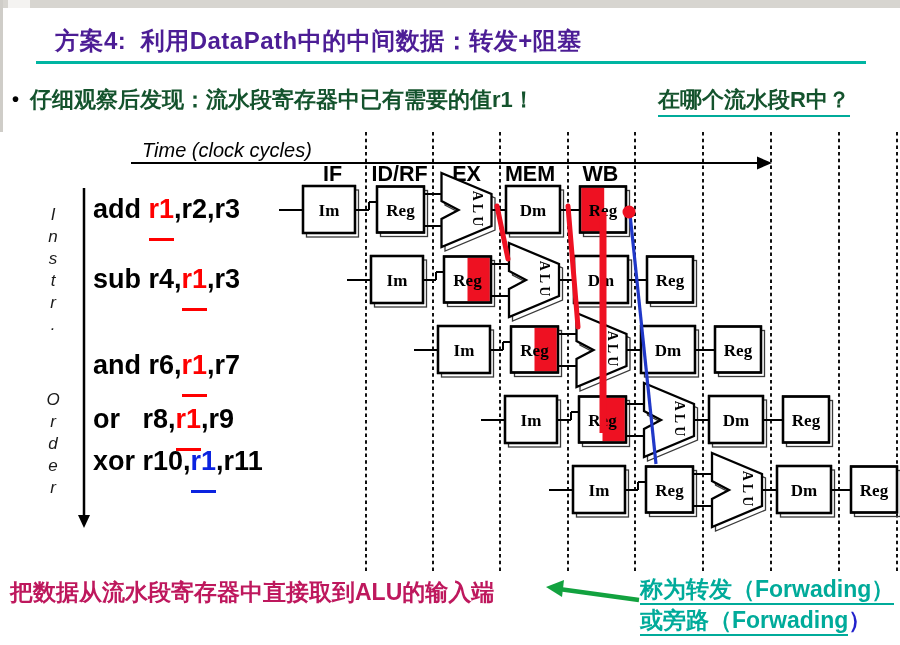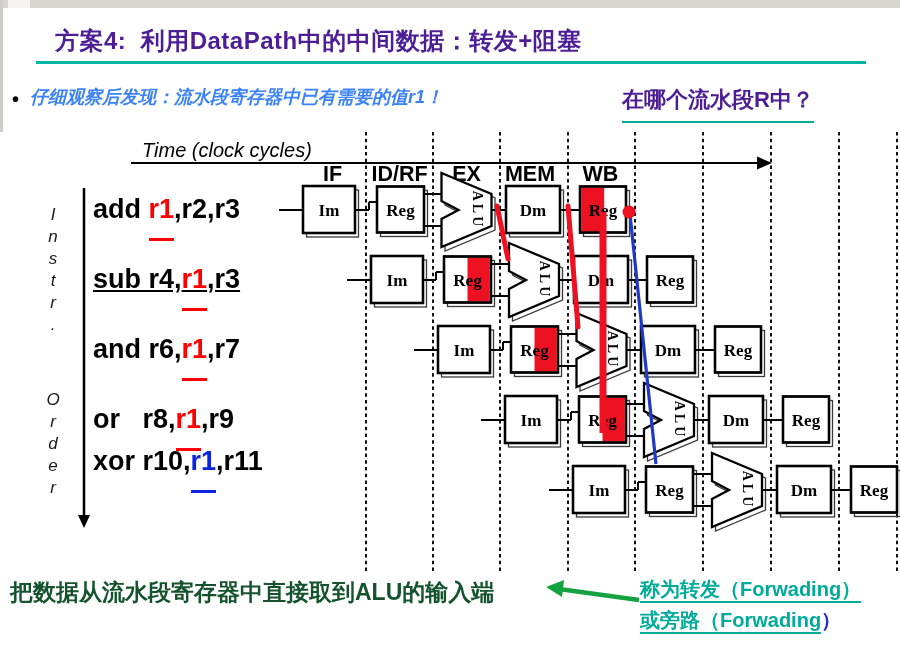--- a/index.html
+++ b/index.html
@@ -5,32 +5,32 @@
   html,body{margin:0;padding:0;background:#fff;}
   .slide{position:relative;width:900px;height:645px;background:#ffffff;overflow:hidden;
          font-family:"Liberation Sans",sans-serif;}
   .topbar{position:absolute;left:0;top:0;width:900px;height:8px;background:#d7d5d0;}
   .topbar-notch{position:absolute;left:8px;top:0;width:22px;height:8px;background:#f4f3f1;}
   .leftedge{position:absolute;left:0;top:0;width:3px;height:132px;background:#cfcdc8;}
   .title{position:absolute;left:55px;top:25px;font-size:24px;font-weight:bold;
          color:#4c1d95;white-space:pre;letter-spacing:0.5px;}
   .rule{position:absolute;left:36px;top:61px;width:830px;height:3px;background:#00b5a2;}
   .bullet-dot{position:absolute;left:12px;top:88px;font-size:20px;color:#000;font-weight:bold;}
-  .bullet-text{position:absolute;left:30px;top:85px;font-size:18px;font-weight:bold;color:#3b82f6;white-space:pre;font-style:italic;}
-  .bullet-q{position:absolute;left:622px;top:85px;font-size:22px;font-weight:bold;color:#4c1d95;
-            border-bottom:2.5px solid #00ab9a;padding-bottom:6px;white-space:pre;}
+  .bullet-text{position:absolute;left:30px;top:85px;font-size:22px;font-weight:bold;color:#14532d;white-space:pre;}
+  .bullet-q{position:absolute;left:658px;top:85px;font-size:22px;font-weight:bold;color:#14532d;
+            border-bottom:2.5px solid #00ab9a;padding-bottom:0;white-space:pre;}
   .diagram-svg{position:absolute;left:0;top:130px;}
   .instr-col{position:absolute;left:0;top:0;}
   .instr-line{position:absolute;left:93px;height:34px;font-size:27px;font-weight:bold;
               color:#000;white-space:pre;line-height:34px;}
   .instr-hl{border-bottom:3.5px solid currentColor;padding-bottom:14px;}
   .order-letter{position:absolute;left:43px;width:20px;text-align:center;font-size:17px;
                 font-style:italic;color:#1a1a1a;line-height:20px;}
-  .footer-claim{position:absolute;left:10px;top:577px;font-size:23px;font-weight:bold;color:#14532d;white-space:pre;}
-  .term-block{position:absolute;left:640px;top:574px;font-size:20px;font-weight:bold;
+  .footer-claim{position:absolute;left:10px;top:577px;font-size:23px;font-weight:bold;color:#be185d;white-space:pre;}
+  .term-block{position:absolute;left:640px;top:574px;font-size:23px;font-weight:bold;
               color:#00ab9a;line-height:31px;white-space:pre;}
   .term-u{border-bottom:2.5px solid #00ab9a;padding-bottom:1px;}
   .term-paren{color:#2222cc;}
   .green-arrow-svg{position:absolute;left:545px;top:578px;}
 </style>
 </head>
 <body>
 
 <div class="slide">
   <div class="topbar"></div>
@@ -205,22 +205,22 @@
       <text x="874" y="365.5" text-anchor="middle" fill="#000" font-size="17" font-weight="bold" font-family="&quot;Liberation Serif&quot;,serif">Reg</text>
       <line x1="497" y1="76" x2="508" y2="129" stroke="#ee1122" stroke-width="5" stroke-linecap="round"></line>
       <line x1="568" y1="76" x2="578" y2="197" stroke="#ee1122" stroke-width="5" stroke-linecap="round"></line>
       <line x1="603" y1="82" x2="603" y2="303" stroke="#ee1122" stroke-width="7"></line>
       <line x1="630" y1="84" x2="656" y2="334" stroke="#2038c8" stroke-width="3.2"></line>
       <circle cx="629" cy="82" r="6.5" fill="#ee1122"></circle>
     </svg>
 
   <div class="instr-col" id="instrs">
       <div class="instr-line" style="top: 192px;"><span>add </span><span class="instr-hl" style="color: rgb(255, 0, 0);">r1</span><span>,r2,r3</span></div>
-      <div class="instr-line" style="top: 262px; text-decoration: underline;"><span>sub r4,</span><span class="instr-hl" style="color: rgb(255, 0, 0);">r1</span><span>,r3</span></div>
-      <div class="instr-line" style="top: 332px;"><span>and r6,</span><span class="instr-hl" style="color: rgb(255, 0, 0);">r1</span><span>,r7</span></div>
+      <div class="instr-line" style="top: 262px;"><span>sub r4,</span><span class="instr-hl" style="color: rgb(255, 0, 0);">r1</span><span>,r3</span></div>
+      <div class="instr-line" style="top: 348px;"><span>and r6,</span><span class="instr-hl" style="color: rgb(255, 0, 0);">r1</span><span>,r7</span></div>
       <div class="instr-line" style="top: 402px; text-align: center;"><span>or   r8,</span><span class="instr-hl" style="color: rgb(255, 0, 0);">r1</span><span>,r9</span></div>
       <div class="instr-line" style="top: 444px;"><span>xor r10,</span><span class="instr-hl" style="color: rgb(11, 35, 224);">r1</span><span>,r11</span></div>
     </div>
   <div id="order">
       <span class="order-letter" style="top: 205px;">I</span>
       <span class="order-letter" style="top: 227px;">n</span>
       <span class="order-letter" style="top: 249px;">s</span>
       <span class="order-letter" style="top: 271px;">t</span>
       <span class="order-letter" style="top: 293px;">r</span>
       <span class="order-letter" style="top: 315px;">.</span>

